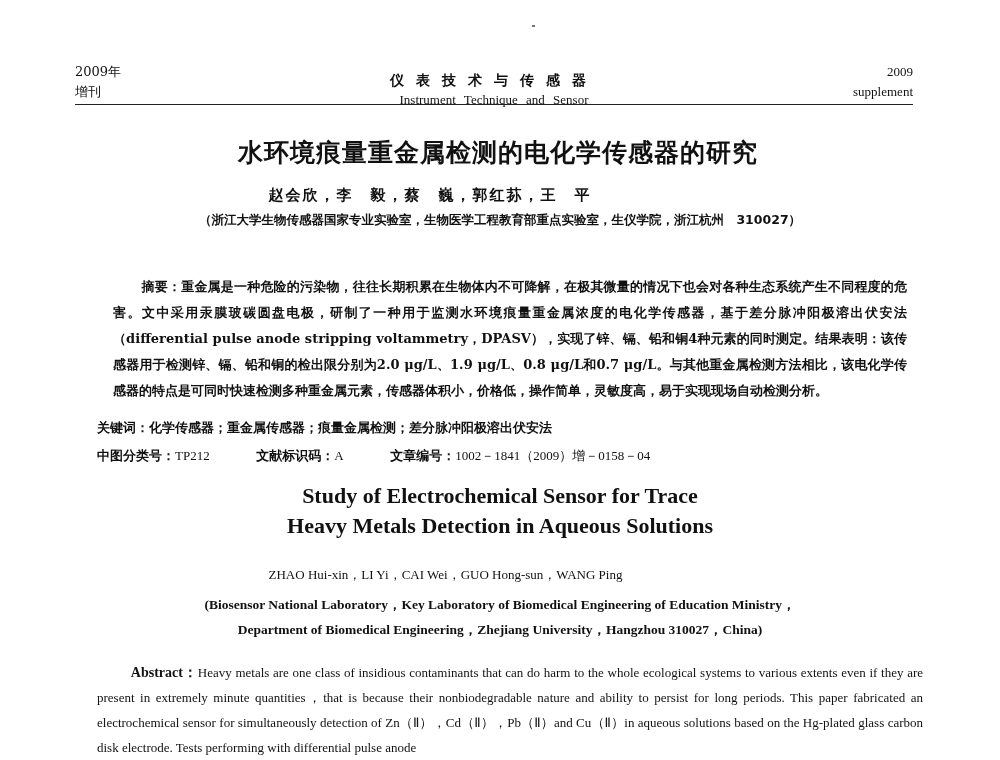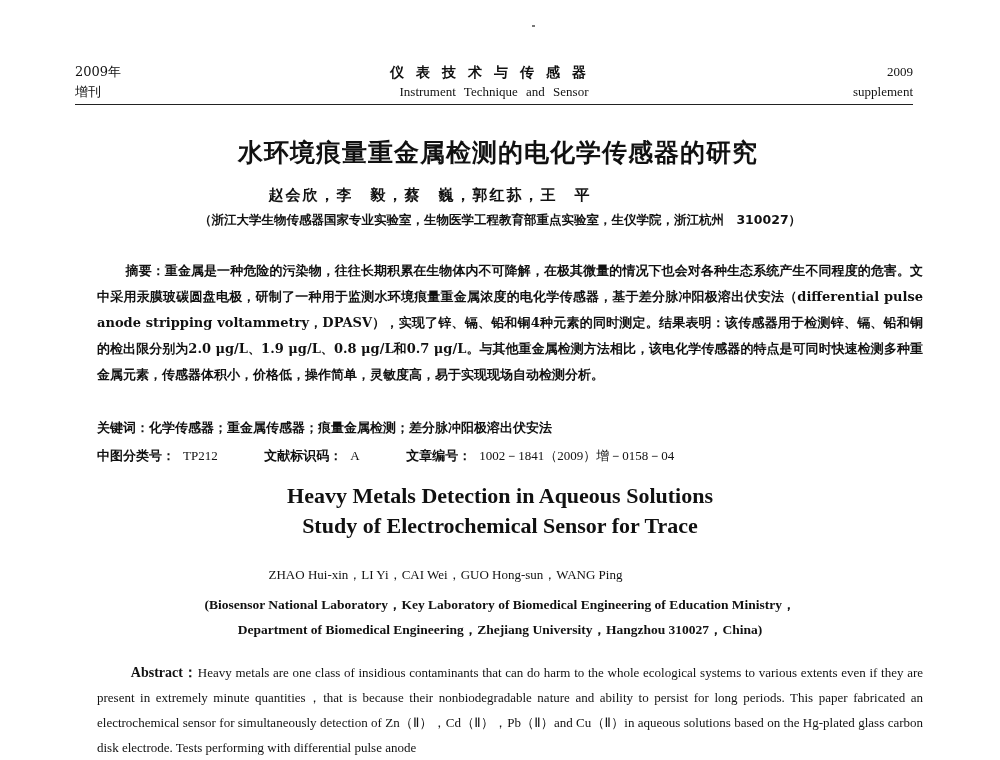--- a/index.html
+++ b/index.html
@@ -1,33 +1,33 @@
 <!DOCTYPE html>
 <html><head>
 <meta charset="utf-8">
 <style>
   html, body { margin: 0; padding: 0; background: #ffffff; }
   body { width: 1000px; height: 760px; overflow: hidden; position: relative; color: #111; font-family: "DejaVu Serif", serif; }
   .dot { position: absolute; left: 532px; top: 25px; width: 3px; height: 2px; background: #777; }
   .hdr { position: absolute; top: 62px; left: 75px; width: 838px; height: 42px; border-bottom: 1.5px solid #222; }
   .hdr .l { position: absolute; left: 0; top: 0; font-size: 13px; line-height: 20px; }
   .hdr .c { position: absolute; left: 0; right: 0; top: 0; text-align: center; font-size: 13px; line-height: 20px; }
-  .hdr .c .cn { font-weight: bold; letter-spacing: 12px; font-size: 14px; }
+  .hdr .c .cn { font-weight: bold; letter-spacing: 12px; font-size: 14px; margin-top: 8px; }
   .hdr .c .en { font-family: "Liberation Serif", serif; font-size: 13px; word-spacing: 5px; }
   .hdr .r { position: absolute; right: 0; top: 0; text-align: right; font-size: 13px; line-height: 20px; font-family: "Liberation Serif", serif; }
   .title-cn { position: absolute; top: 136px; left: 0; width: 996px; text-align: center; font-family: "DejaVu Sans", sans-serif; font-size: 25px; font-weight: bold; letter-spacing: 1px; }
   .authors-cn { position: absolute; top: 186px; left: 0; width: 860px; text-align: center; font-size: 15px; font-weight: bold; letter-spacing: 2px; }
   .affil-cn { position: absolute; top: 212px; left: 0; width: 1000px; text-align: center; font-family: "DejaVu Sans", sans-serif; font-size: 12.5px; font-weight: bold; }
   .abs-cn { position: absolute; top: 258px; left: 97px; width: 826px; font-size: 13px; line-height: 26px; text-align: justify; font-weight: bold; }
   .abs-cn .lbl { font-family: "DejaVu Sans", sans-serif; }
-  .abs-cn p { margin: 0; text-indent: 2.2em; }
+  .abs-cn p { margin: 16px; text-indent: 2.2em; }
   .kw { position: absolute; top: 418px; left: 97px; font-size: 13px; font-weight: bold; line-height: 20px; }
   .kw .lbl, .cls .lbl { font-family: "DejaVu Sans", sans-serif; margin-top: 21px; }
   .cls { position: absolute; top: 446px; left: 97px; font-size: 13px; line-height: 20px; font-weight: bold; font-family: "DejaVu Sans", sans-serif; }
-  .cls span.v { font-family: "Liberation Serif", serif; font-weight: normal; margin-right: 42px; margin-left: 8px; }
+  .cls span.v { font-family: "Liberation Serif", serif; font-weight: normal; margin-right: 42px; }
   .title-en { position: absolute; top: 481px; left: 0; width: 1000px; text-align: center; font-family: "Liberation Serif", serif; font-weight: bold; font-size: 22px; line-height: 30px; }
   .authors-en { position: absolute; top: 566px; left: 0; width: 891px; text-align: center; font-family: "Liberation Serif", serif; font-size: 13px; }
   .affil-en { position: absolute; top: 592px; left: 0; width: 1000px; text-align: center; font-family: "Liberation Serif", serif; font-size: 13.5px; font-weight: bold; line-height: 25px; }
   .abs-en { position: absolute; top: 660px; left: 97px; width: 826px; font-family: "Liberation Serif", serif; font-size: 13px; line-height: 25px; text-align: justify; }
   .abs-en p { margin: 0; text-indent: 2.6em; }
   .abs-en .lbl { font-weight: bold; font-size: 14px; }
 </style>
 </head>
 <body>
 
@@ -60,22 +60,22 @@
   <span class="lbl">关键词：</span><span>化学传感器；重金属传感器；痕量金属检测；差分脉冲阳极溶出伏安法</span>
 </div>
 
 <div class="cls">
   <span>中图分类号：</span><span class="v">TP212</span>
   <span>文献标识码：</span><span class="v">A</span>
   <span>文章编号：</span><span class="v">1002－1841（2009）增－0158－04</span>
 </div>
 
 <div class="title-en">
+  <div>Study of Electrochemical Sensor for Trace</div>
   <div>Heavy Metals Detection in Aqueous Solutions</div>
-  <div>Study of Electrochemical Sensor for Trace</div>
 </div>
 
 <div class="authors-en">ZHAO Hui-xin，LI Yi，CAI Wei，GUO Hong-sun，WANG Ping</div>
 
 <div class="affil-en">
   <div>(Biosensor National Laboratory，Key Laboratory of Biomedical Engineering of Education Ministry，</div>
   <div>Department of Biomedical Engineering，Zhejiang University，Hangzhou 310027，China)</div>
 </div>
 
 <div class="abs-en">

